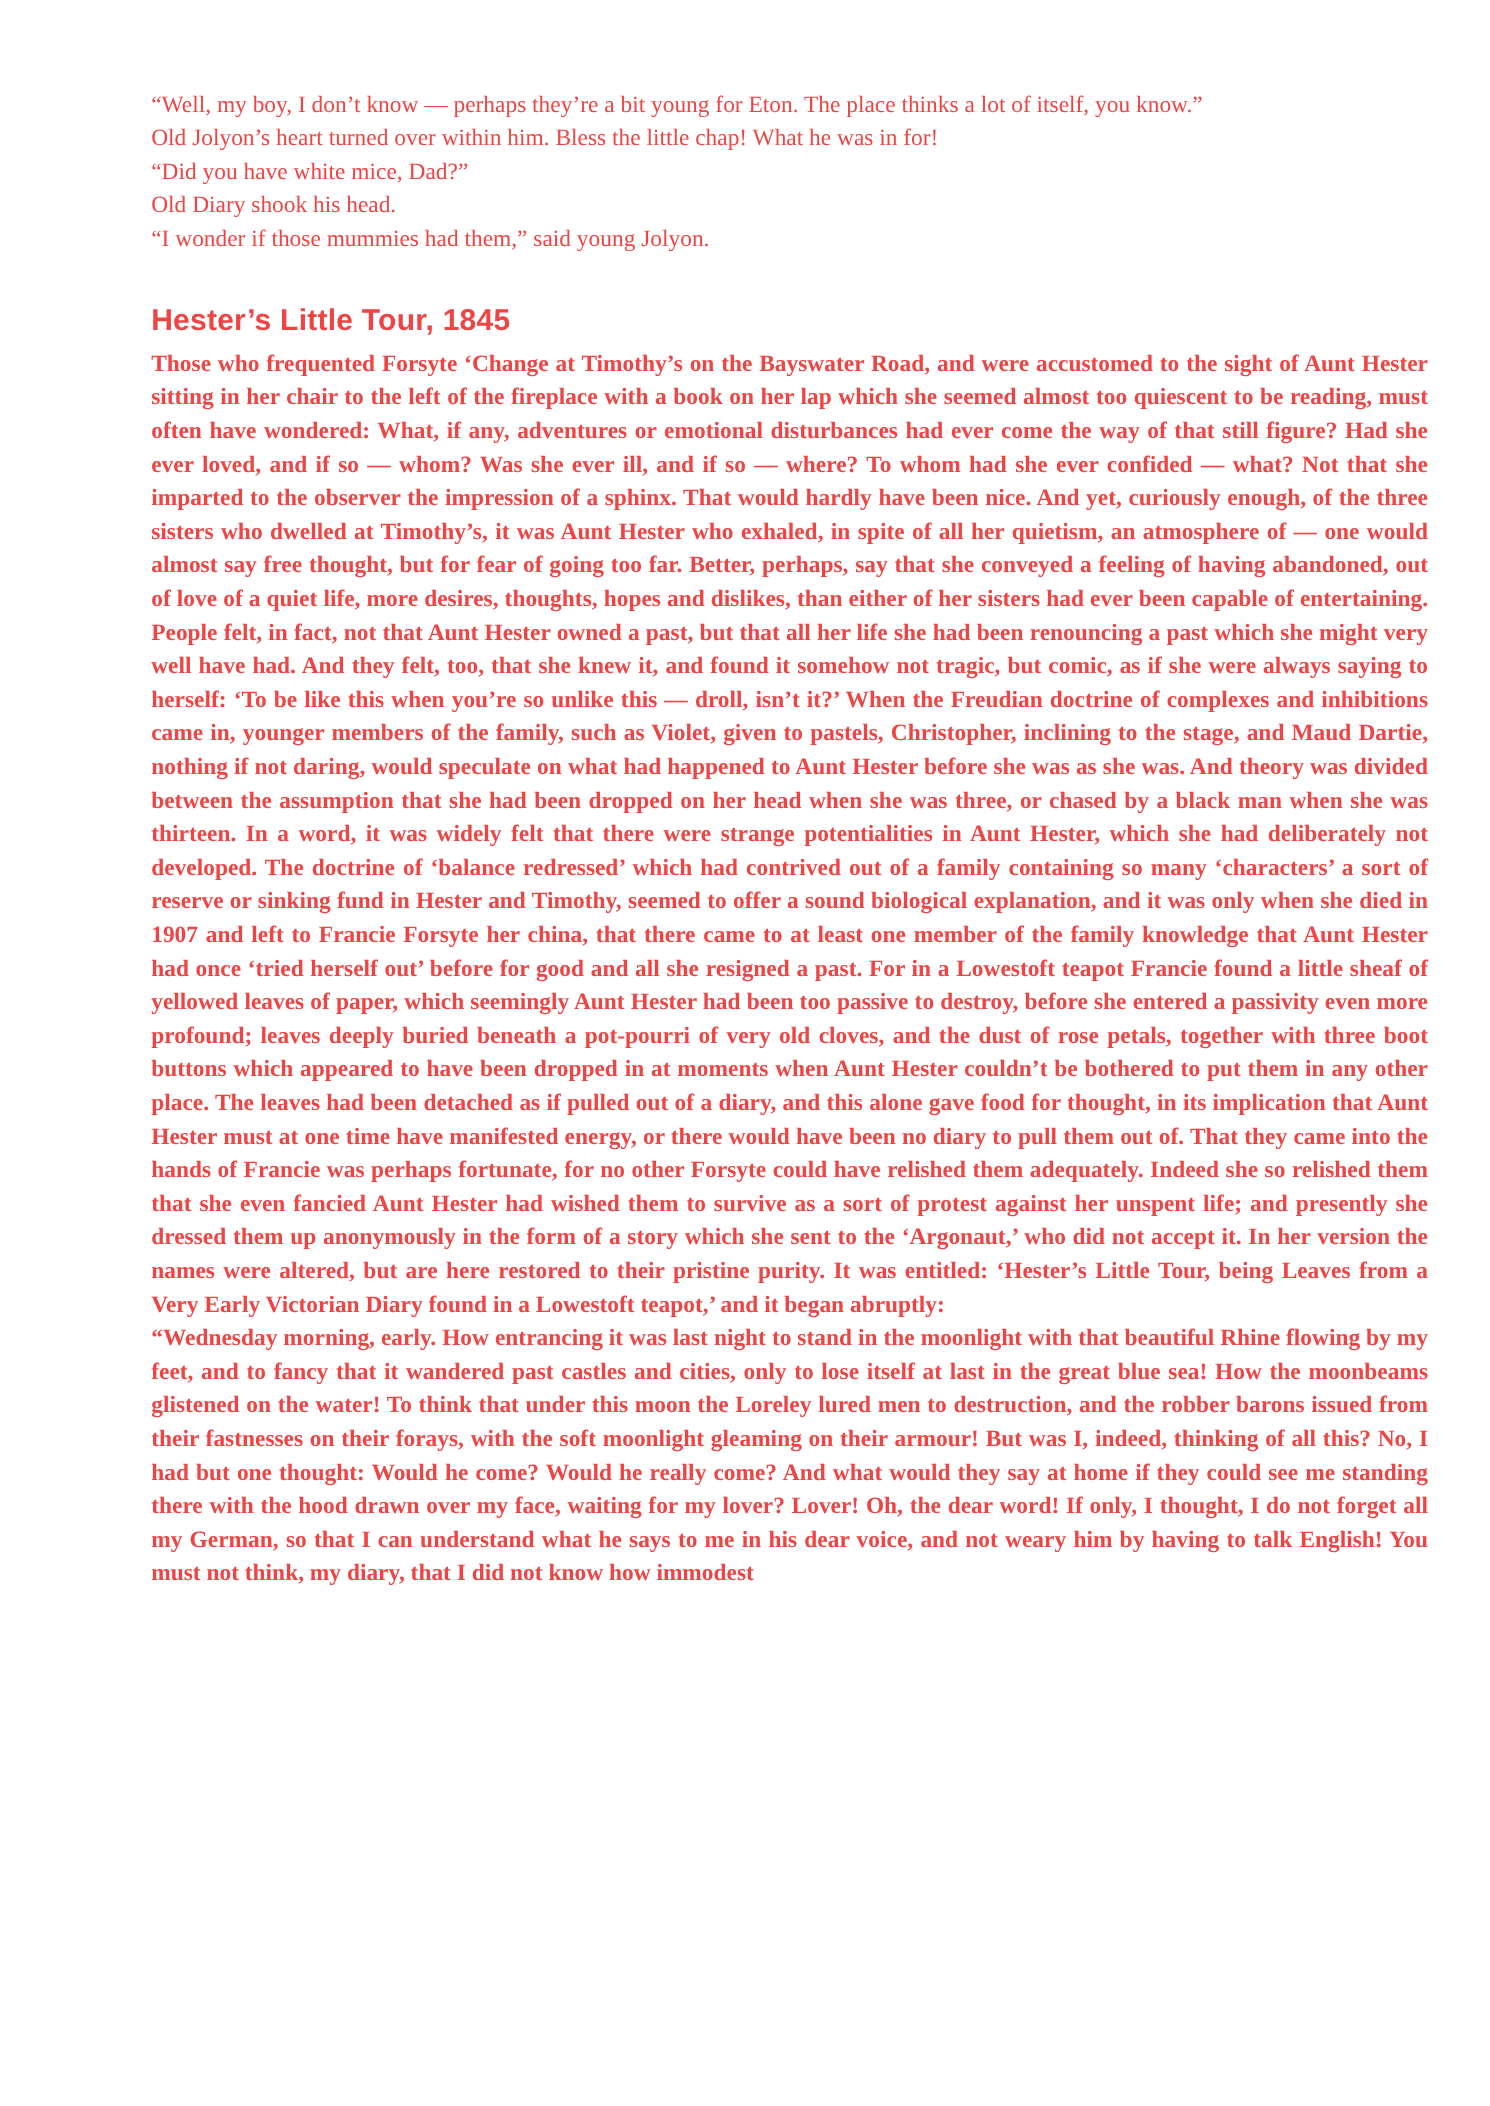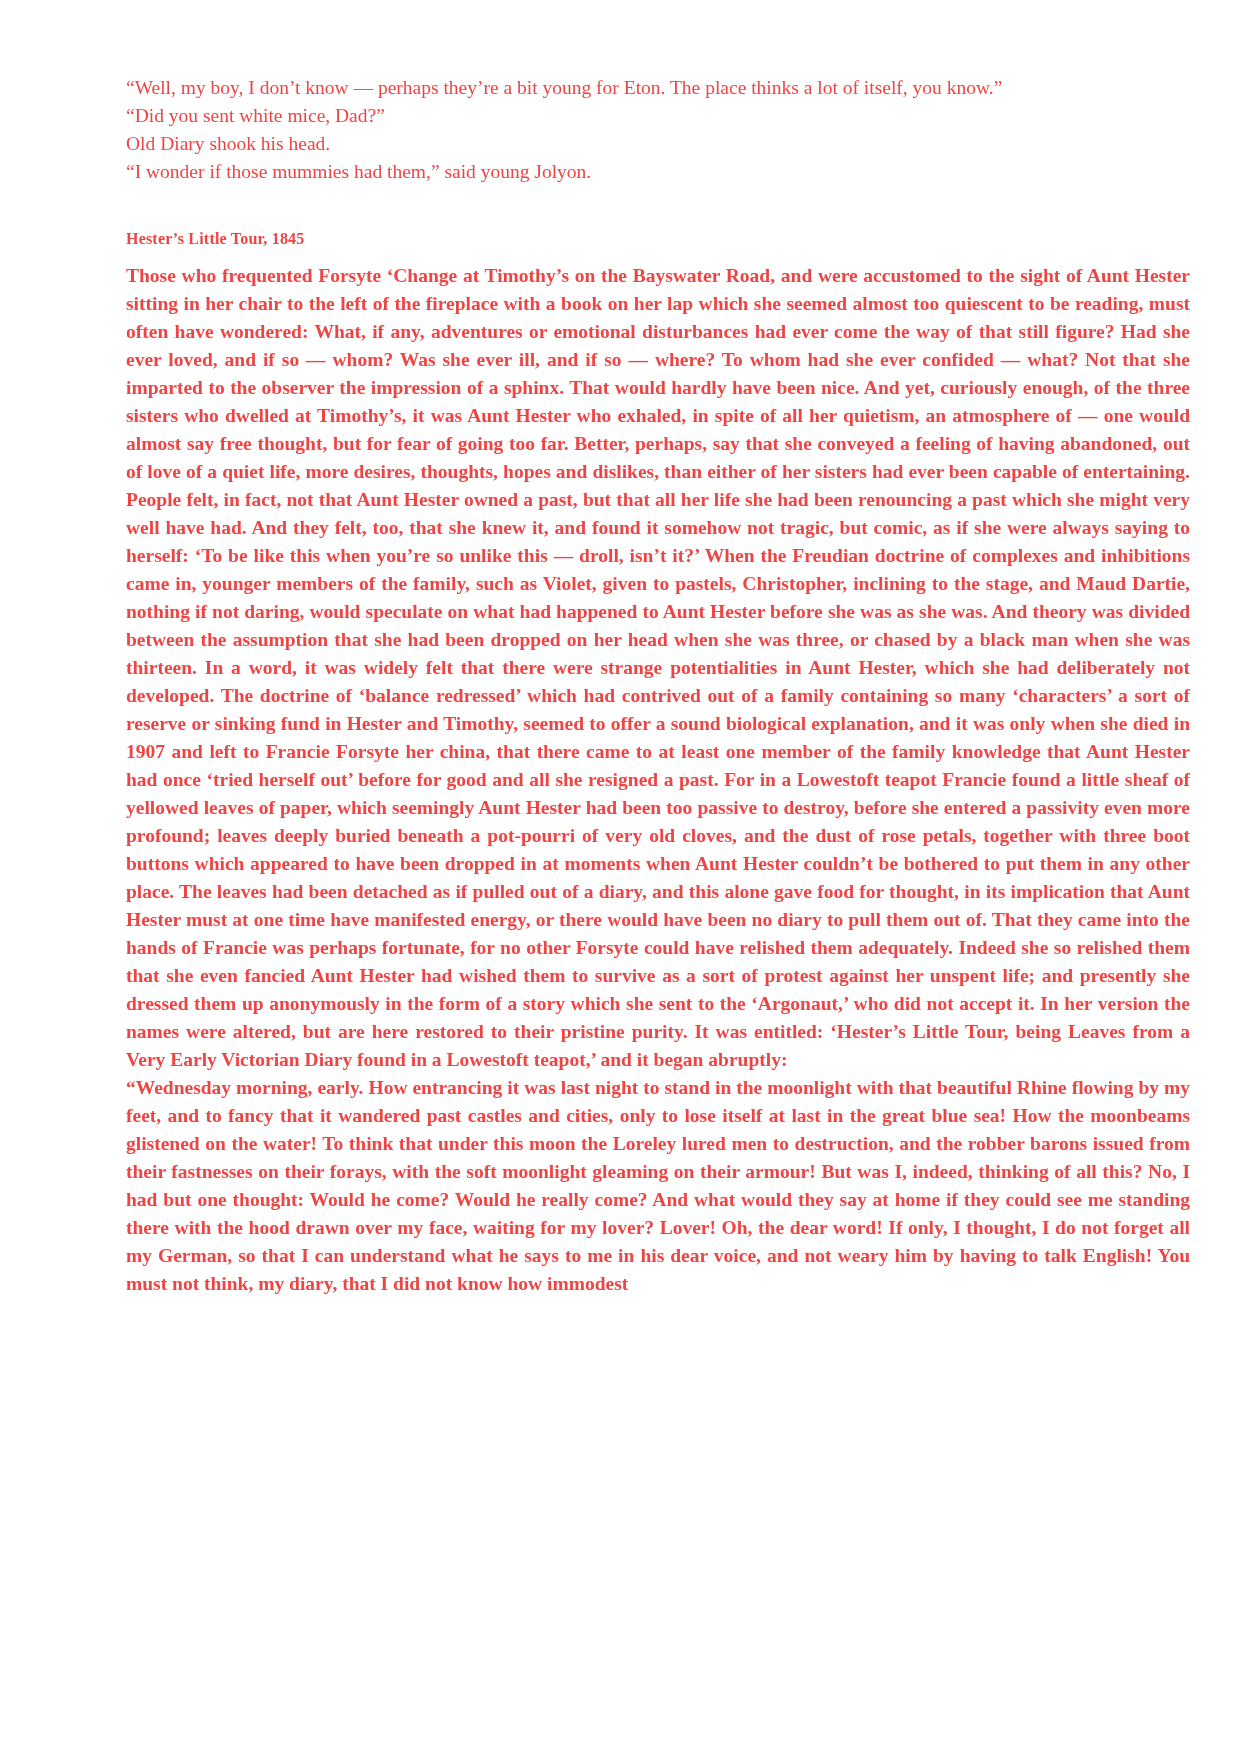--- a/index.html
+++ b/index.html
@@ -18,42 +18,43 @@
     color: #ef4444;
     font-size: 19.5px;
     line-height: 28px;
     margin-left: 36px;
   }
   .dialogue p {
     margin: 0;
     text-align: justify;
   }
   .section-heading {
-    font-family: Liberation Serif, serif;
-    font-size: 16px;
+    font-family: Liberation Sans, sans-serif;
+    font-size: 25px;
     font-weight: 700;
     margin: 38px 0 8px 0;
     line-height: 30px;
     letter-spacing: 0.2px;
   }
   .body-par {
     margin: 0;
     text-align: justify;
     text-justify: inter-word;
     font-weight: bold;
   }
 </style>
 </head>
 <body>
 
 <div class="page">
 
   <div class="dialogue">
     <p>“Well, my boy, I don’t know — perhaps they’re a bit young for Eton. The place thinks a lot of itself, you know.”</p>
-    <p>“Did you sent white mice, Dad?”</p>
+    <p>Old Jolyon’s heart turned over within him. Bless the little chap! What he was in for!</p>
+    <p>“Did you have white mice, Dad?”</p>
     <p>Old Diary shook his head.</p>
     <p>“I wonder if those mummies had them,” said young Jolyon.</p>
   </div>
 
   <h2 class="section-heading">Hester’s Little Tour, 1845</h2>
 
   <p class="body-par">Those who frequented Forsyte ‘Change at Timothy’s on the Bayswater Road, and were accustomed to the sight of Aunt Hester sitting in her chair to the left of the fireplace with a book on her lap which she seemed almost too quiescent to be reading, must often have wondered: What, if any, adventures or emotional disturbances had ever come the way of that still figure? Had she ever loved, and if so — whom? Was she ever ill, and if so — where? To whom had she ever confided — what? Not that she imparted to the observer the impression of a sphinx. That would hardly have been nice. And yet, curiously enough, of the three sisters who dwelled at Timothy’s, it was Aunt Hester who exhaled, in spite of all her quietism, an atmosphere of — one would almost say free thought, but for fear of going too far. Better, perhaps, say that she conveyed a feeling of having abandoned, out of love of a quiet life, more desires, thoughts, hopes and dislikes, than either of her sisters had ever been capable of entertaining. People felt, in fact, not that Aunt Hester owned a past, but that all her life she had been renouncing a past which she might very well have had. And they felt, too, that she knew it, and found it somehow not tragic, but comic, as if she were always saying to herself: ‘To be like this when you’re so unlike this — droll, isn’t it?’ When the Freudian doctrine of complexes and inhibitions came in, younger members of the family, such as Violet, given to pastels, Christopher, inclining to the stage, and Maud Dartie, nothing if not daring, would speculate on what had happened to Aunt Hester before she was as she was. And theory was divided between the assumption that she had been dropped on her head when she was three, or chased by a black man when she was thirteen. In a word, it was widely felt that there were strange potentialities in Aunt Hester, which she had deliberately not developed. The doctrine of ‘balance redressed’ which had contrived out of a family containing so many ‘characters’ a sort of reserve or sinking fund in Hester and Timothy, seemed to offer a sound biological explanation, and it was only when she died in 1907 and left to Francie Forsyte her china, that there came to at least one member of the family knowledge that Aunt Hester had once ‘tried herself out’ before for good and all she resigned a past. For in a Lowestoft teapot Francie found a little sheaf of yellowed leaves of paper, which seemingly Aunt Hester had been too passive to destroy, before she entered a passivity even more profound; leaves deeply buried beneath a pot-pourri of very old cloves, and the dust of rose petals, together with three boot buttons which appeared to have been dropped in at moments when Aunt Hester couldn’t be bothered to put them in any other place. The leaves had been detached as if pulled out of a diary, and this alone gave food for thought, in its implication that Aunt Hester must at one time have manifested energy, or there would have been no diary to pull them out of. That they came into the hands of Francie was perhaps fortunate, for no other Forsyte could have relished them adequately. Indeed she so relished them that she even fancied Aunt Hester had wished them to survive as a sort of protest against her unspent life; and presently she dressed them up anonymously in the form of a story which she sent to the ‘Argonaut,’ who did not accept it. In her version the names were altered, but are here restored to their pristine purity. It was entitled: ‘Hester’s Little Tour, being Leaves from a Very Early Victorian Diary found in a Lowestoft teapot,’ and it began abruptly:</p>
   <p class="body-par">“Wednesday morning, early. How entrancing it was last night to stand in the moonlight with that beautiful Rhine flowing by my feet, and to fancy that it wandered past castles and cities, only to lose itself at last in the great blue sea! How the moonbeams glistened on the water! To think that under this moon the Loreley lured men to destruction, and the robber barons issued from their fastnesses on their forays, with the soft moonlight gleaming on their armour! But was I, indeed, thinking of all this? No, I had but one thought: Would he come? Would he really come? And what would they say at home if they could see me standing there with the hood drawn over my face, waiting for my lover? Lover! Oh, the dear word! If only, I thought, I do not forget all my German, so that I can understand what he says to me in his dear voice, and not weary him by having to talk English! You must not think, my diary, that I did not know how immodest</p>
 
 </div>

